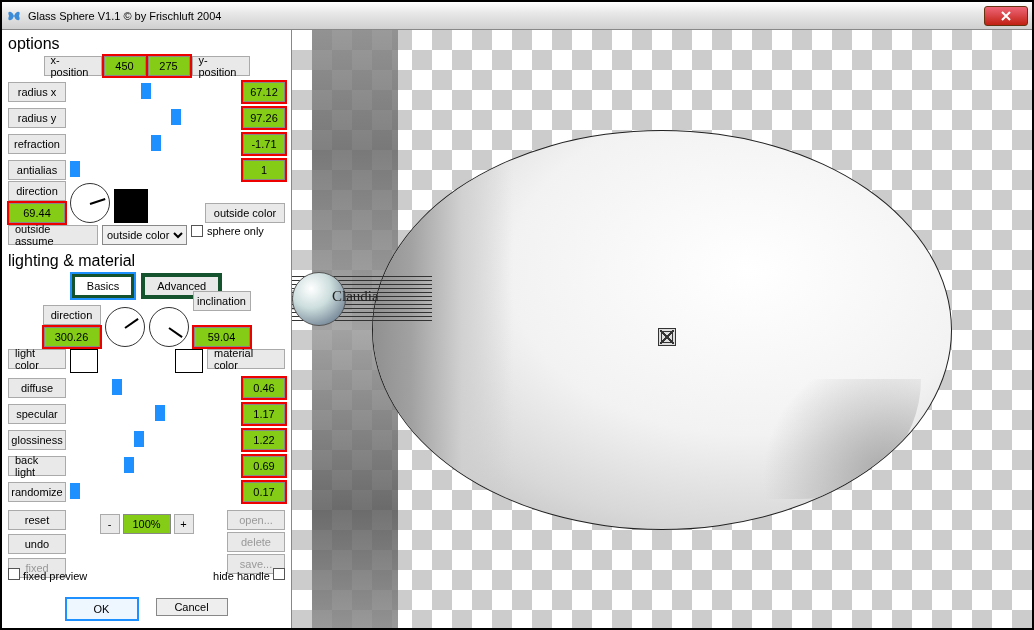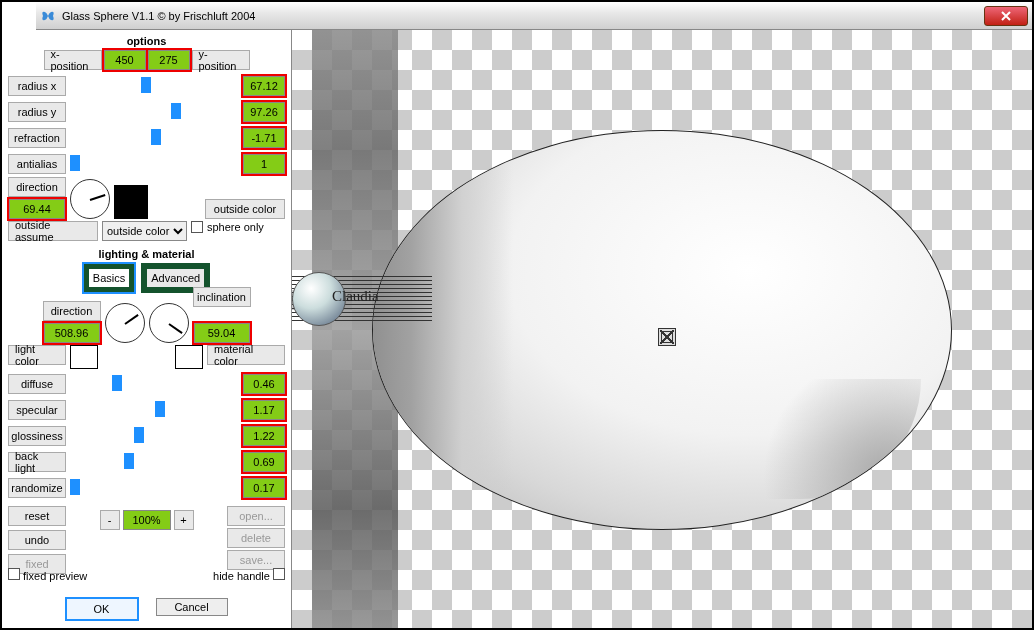--- a/index.html
+++ b/index.html
@@ -1,35 +1,35 @@
 <!DOCTYPE html>
 <html><head>
 <meta charset="utf-8">
 <style>
 *{box-sizing:border-box;margin:0;padding:0;font-family:"Segoe UI",Tahoma,sans-serif;font-size:11px;}
 body{background:#fff;width:1034px;height:630px;position:relative;overflow:hidden;border:2px solid #000;}
-.titlebar{height:28px;background:linear-gradient(#fff,#e8e8e8 40%,#d0d0d0);border-bottom:1px solid #888;display:flex;align-items:center;padding:0 4px;margin-left:34px;}
+.titlebar{height:28px;background:linear-gradient(#fff,#e8e8e8 40%,#d0d0d0);border-bottom:1px solid #888;display:flex;align-items:center;padding:0 4px;}
 .titlebar .ico{width:16px;height:16px;margin-right:6px;display:flex;align-items:center;justify-content:center;color:#2a7cc7;}
 .titlebar .ttl{flex:1;}
 .titlebar .close{width:44px;height:20px;background:linear-gradient(#e67,#c12014);border:1px solid #631;border-radius:3px;color:#fff;display:flex;align-items:center;justify-content:center;font-weight:bold;}
 .main{display:flex;height:calc(100% - 28px);}
 .panel{width:290px;border-right:1px solid #888;padding:4px 6px 4px 6px;display:flex;flex-direction:column;gap:2px;position:relative;}
 .preview{flex:1;position:relative;background:#fff;}
-.grp-lbl{font-size:11px;text-align:center;margin:1px 0;font-weight:bold;}
+.grp-lbl{font-size:16px;margin:1px 0;}
 .row{display:flex;align-items:flex-start;gap:4px;min-height:24px;}
 .btn{background:#e9e9e9;border:1px solid #aaa;padding:2px 6px;height:20px;display:flex;align-items:center;justify-content:center;cursor:pointer;}
 .btn.sm{width:58px;}
 .val{border:1px solid #888;height:20px;min-width:42px;display:flex;align-items:center;justify-content:center;background:#84cc16;}
 .hl{outline:2px solid #e00;outline-offset:0;}
 .slider{flex:1;height:18px;position:relative;background:#fff;}
 .slider .thumb{position:absolute;top:1px;width:10px;height:16px;background:#1e90ff;}
 .dial{width:40px;height:40px;border:1px solid #333;border-radius:50%;background:#fff;position:relative;}
 .dial .nd{position:absolute;left:50%;top:50%;width:16px;height:2px;background:#000;transform-origin:0 50%;}
 .swatch{width:34px;height:34px;border:1px solid #000;}
-.tabbtn{border:6px solid #14532d;padding:3px 4px;background:#e9e9e9;}
+.tabbtn{border:4px solid #14532d;padding:3px 12px;background:#e9e9e9;}
 .tabbtn.on{background:#fff;outline:2px solid #1e90ff;outline-offset:-1px;}
 .chk{width:12px;height:12px;border:1px solid #555;background:#fff;display:inline-block;}
 .sep{height:1px;}
 select.cmb{border:1px solid #888;height:20px;font-size:11px;}
 .okrow{display:flex;justify-content:center;gap:18px;margin-top:auto;padding:4px 0;}
 .okrow .ok{width:72px;height:22px;border:1px solid #1e90ff;outline:1px solid #1e90ff;background:#eef6ff;}
 .okrow .cn{width:72px;height:18px;border:1px solid #888;background:#eee;}
 
 .checker{position:absolute;inset:0;background-image:
  linear-gradient(45deg,#ccc 25%,transparent 25%),
@@ -128,21 +128,21 @@
 
   <div class="grp-lbl">lighting &amp; material</div>
   <div class="row" style="justify-content:center;gap:6px">
     <div class="tabbtn on">Basics</div>
     <div class="tabbtn">Advanced</div>
   </div>
 
   <div class="row" style="align-items:flex-end;justify-content:center;gap:4px;margin-top:2px">
     <div style="display:flex;flex-direction:column;align-items:center;gap:2px">
       <div class="btn sm">direction</div>
-      <div class="val hl" style="width:56px">508.96</div>
+      <div class="val hl" style="width:56px">300.26</div>
     </div>
     <div class="dial">
           <div class="nd" style="transform:rotate(-35deg)"></div>
         </div>
     <div class="dial">
           <div class="nd" style="transform:rotate(35deg)"></div>
         </div>
     <div style="display:flex;flex-direction:column;align-items:center;gap:16px">
       <div class="btn sm">inclination</div>
       <div class="val hl" style="width:56px">59.04</div>

